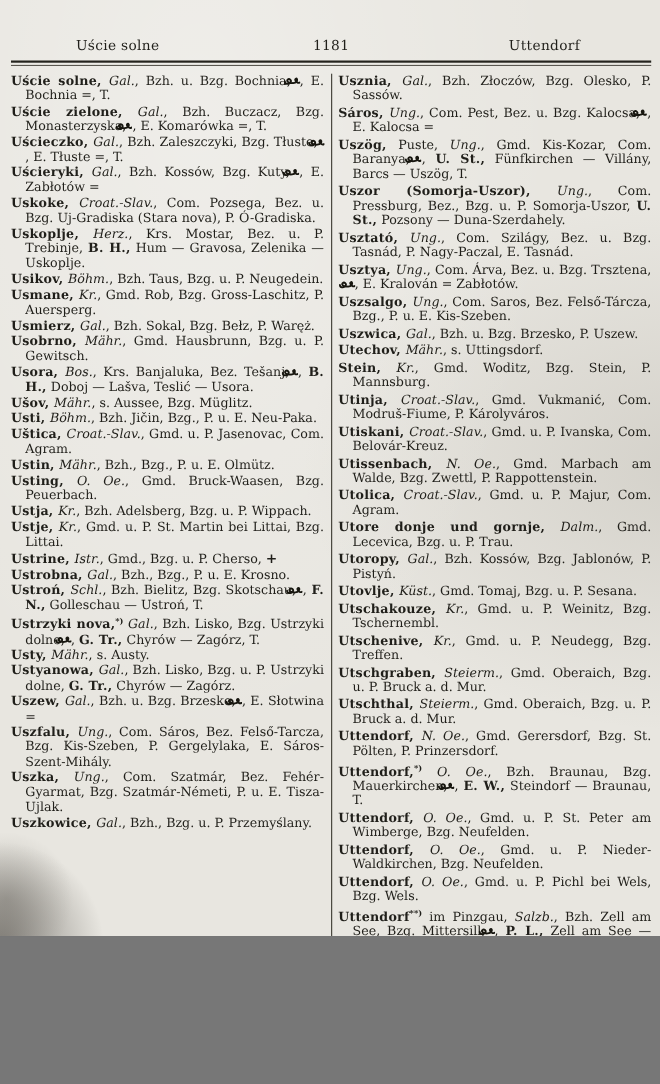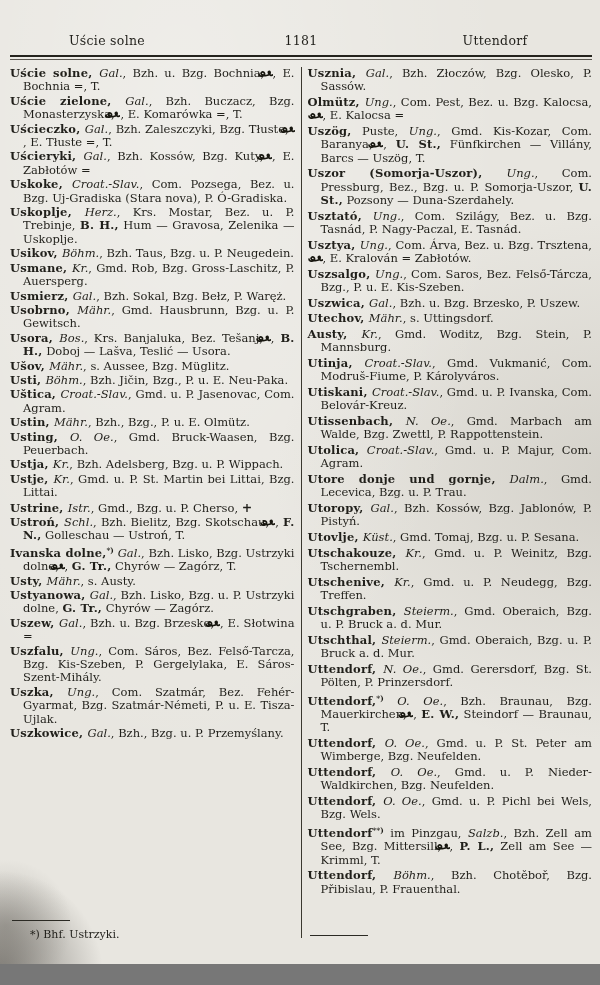--- a/index.html
+++ b/index.html
@@ -1,17 +1,17 @@
 <!DOCTYPE html>
 <html><head>
 <meta charset="utf-8">
 <style>
   html,body{margin:0;padding:0;background:#777;}
   .paper{
-    width:600px;height:964px;box-sizing:border-box;position:relative;overflow:hidden;
+    width:600px;height:851px;box-sizing:border-box;position:relative;overflow:hidden;
     background-color:#e8e6e0;
     background-image:
       radial-gradient(ellipse at 30% 12%, rgba(255,255,255,.30), transparent 55%),
       radial-gradient(circle at 0% 101%, rgba(52,48,42,.55), transparent 9%),
       radial-gradient(circle at 1% 96%, rgba(70,66,58,.25), transparent 6%),
       radial-gradient(ellipse at 105% 50%, rgba(120,114,100,.18), transparent 40%);
     font-family:"DejaVu Serif","Liberation Serif",serif;
     color:#201f1a;
   }
   .header{display:flex;padding:33px 8px 7px 10px;font-size:12.5px;letter-spacing:.3px;}
@@ -72,24 +72,25 @@
                 <path d="M2 7 C2 12 9 13 12 9 C15 5 10 1 7 4 C4 7 10 11 17 10 C23 9 25 6 24 3 C23 1 20 2 21 5 C22 8 26 11 29 9" fill="none" stroke="#17160f" stroke-width="3.4" stroke-linecap="round"></path>
               </svg></span><span class="n">, </span><span class="b">B. H.,</span><span class="n"> Doboj — Lašva, Teslić — Usora.</span></div>
           <div class="entry"><span class="b">Ušov, </span><span class="i">Mähr.</span><span class="n">, s. Aussee, Bzg. Müglitz.</span></div>
           <div class="entry"><span class="b">Usti, </span><span class="i">Böhm.</span><span class="n">, Bzh. Jičin, Bzg., P. u. E. Neu-Paka.</span></div>
           <div class="entry"><span class="b">Uštica, </span><span class="i">Croat.-Slav.</span><span class="n">, Gmd. u. P. Jasenovac, Com. Agram.</span></div>
           <div class="entry"><span class="b">Ustin, </span><span class="i">Mähr.</span><span class="n">, Bzh., Bzg., P. u. E. Olmütz.</span></div>
           <div class="entry"><span class="b">Usting, </span><span class="i">O. Oe.</span><span class="n">, Gmd. Bruck-Waasen, Bzg. Peuerbach.</span></div>
           <div class="entry"><span class="b">Ustja, </span><span class="i">Kr.</span><span class="n">, Bzh. Adelsberg, Bzg. u. P. Wippach.</span></div>
           <div class="entry"><span class="b">Ustje, </span><span class="i">Kr.</span><span class="n">, Gmd. u. P. St. Martin bei Littai, Bzg. Littai.</span></div>
           <div class="entry"><span class="b">Ustrine, </span><span class="i">Istr.</span><span class="n">, Gmd., Bzg. u. P. Cherso, </span><span class="cr">+</span></div>
+          <div class="entry"><span class="b">Ustrobna, </span><span class="i">Gal.</span><span class="n">, Bzh., Bzg., P. u. E. Krosno.</span></div>
           <div class="entry"><span class="b">Ustroń, </span><span class="i">Schl.</span><span class="n">, Bzh. Bielitz, Bzg. Skotschau, </span><span class="ph"><svg width="15" height="8" viewBox="0 0 30 14" aria-hidden="true">
                 <path d="M2 7 C2 12 9 13 12 9 C15 5 10 1 7 4 C4 7 10 11 17 10 C23 9 25 6 24 3 C23 1 20 2 21 5 C22 8 26 11 29 9" fill="none" stroke="#17160f" stroke-width="3.4" stroke-linecap="round"></path>
               </svg></span><span class="n">, </span><span class="b">F. N.,</span><span class="n"> Golleschau — Ustroń, T.</span></div>
-          <div class="entry"><span class="b">Ivanska dolne,</span><span class="sup">*)</span><span class="n"> </span><span class="i">Gal.</span><span class="n">, Bzh. Lisko, Bzg. Ustrzyki dolne, </span><span class="ph"><svg width="15" height="8" viewBox="0 0 30 14" aria-hidden="true">
+          <div class="entry"><span class="b">Ustrzyki nova,</span><span class="sup">*)</span><span class="n"> </span><span class="i">Gal.</span><span class="n">, Bzh. Lisko, Bzg. Ustrzyki dolne, </span><span class="ph"><svg width="15" height="8" viewBox="0 0 30 14" aria-hidden="true">
                 <path d="M2 7 C2 12 9 13 12 9 C15 5 10 1 7 4 C4 7 10 11 17 10 C23 9 25 6 24 3 C23 1 20 2 21 5 C22 8 26 11 29 9" fill="none" stroke="#17160f" stroke-width="3.4" stroke-linecap="round"></path>
               </svg></span><span class="n">, </span><span class="b">G. Tr.,</span><span class="n"> Chyrów — Zagórz, T.</span></div>
           <div class="entry"><span class="b">Usty, </span><span class="i">Mähr.</span><span class="n">, s. Austy.</span></div>
           <div class="entry"><span class="b">Ustyanowa, </span><span class="i">Gal.</span><span class="n">, Bzh. Lisko, Bzg. u. P. Ustrzyki dolne, </span><span class="b">G. Tr.,</span><span class="n"> Chyrów — Zagórz.</span></div>
           <div class="entry"><span class="b">Uszew, </span><span class="i">Gal.</span><span class="n">, Bzh. u. Bzg. Brzesko, </span><span class="ph"><svg width="15" height="8" viewBox="0 0 30 14" aria-hidden="true">
                 <path d="M2 7 C2 12 9 13 12 9 C15 5 10 1 7 4 C4 7 10 11 17 10 C23 9 25 6 24 3 C23 1 20 2 21 5 C22 8 26 11 29 9" fill="none" stroke="#17160f" stroke-width="3.4" stroke-linecap="round"></path>
               </svg></span><span class="n">, E. Słotwina =</span></div>
           <div class="entry"><span class="b">Uszfalu, </span><span class="i">Ung.</span><span class="n">, Com. Sáros, Bez. Felső-Tarcza, Bzg. Kis-Szeben, P. Gergelylaka, E. Sáros-Szent-Mihály.</span></div>
           <div class="entry"><span class="b">Uszka, </span><span class="i">Ung.</span><span class="n">, Com. Szatmár, Bez. Fehér-Gyarmat, Bzg. Szatmár-Németi, P. u. E. Tisza-Ujlak.</span></div>
           <div class="entry"><span class="b">Uszkowice, </span><span class="i">Gal.</span><span class="n">, Bzh., Bzg. u. P. Przemyślany.</span></div>
@@ -100,35 +101,35 @@
             <div class="footnote">*) Bhf. Ustrzyki.</div>
           </div>
       </div>
     </div>
 
     <div class="col-divider"></div>
 
     <div class="col col-right">
       <div class="entries" id="entries-right">
           <div class="entry"><span class="b">Usznia, </span><span class="i">Gal.</span><span class="n">, Bzh. Złoczów, Bzg. Olesko, P. Sassów.</span></div>
-          <div class="entry"><span class="b">Olmütz, </span><span class="i">Ung.</span><span class="n">, Com. Pest, Bez. u. Bzg. Kalocsa, </span><span class="ph"><svg width="15" height="8" viewBox="0 0 30 14" aria-hidden="true">
+          <div class="entry"><span class="b">Sáros, </span><span class="i">Ung.</span><span class="n">, Com. Pest, Bez. u. Bzg. Kalocsa, </span><span class="ph"><svg width="15" height="8" viewBox="0 0 30 14" aria-hidden="true">
                 <path d="M2 7 C2 12 9 13 12 9 C15 5 10 1 7 4 C4 7 10 11 17 10 C23 9 25 6 24 3 C23 1 20 2 21 5 C22 8 26 11 29 9" fill="none" stroke="#17160f" stroke-width="3.4" stroke-linecap="round"></path>
               </svg></span><span class="n">, E. Kalocsa =</span></div>
           <div class="entry"><span class="b">Uszög,</span><span class="n"> Puste, </span><span class="i">Ung.</span><span class="n">, Gmd. Kis-Kozar, Com. Baranya, </span><span class="ph"><svg width="15" height="8" viewBox="0 0 30 14" aria-hidden="true">
                 <path d="M2 7 C2 12 9 13 12 9 C15 5 10 1 7 4 C4 7 10 11 17 10 C23 9 25 6 24 3 C23 1 20 2 21 5 C22 8 26 11 29 9" fill="none" stroke="#17160f" stroke-width="3.4" stroke-linecap="round"></path>
               </svg></span><span class="n">, </span><span class="b">U. St.,</span><span class="n"> Fünfkirchen — Villány, Barcs — Uszög, T.</span></div>
           <div class="entry"><span class="b">Uszor (Somorja-Uszor), </span><span class="i">Ung.</span><span class="n">, Com. Pressburg, Bez., Bzg. u. P. Somorja-Uszor, </span><span class="b">U. St.,</span><span class="n"> Pozsony — Duna-Szerdahely.</span></div>
           <div class="entry"><span class="b">Usztató, </span><span class="i">Ung.</span><span class="n">, Com. Szilágy, Bez. u. Bzg. Tasnád, P. Nagy-Paczal, E. Tasnád.</span></div>
           <div class="entry"><span class="b">Usztya, </span><span class="i">Ung.</span><span class="n">, Com. Árva, Bez. u. Bzg. Trsztena, </span><span class="ph"><svg width="15" height="8" viewBox="0 0 30 14" aria-hidden="true">
                 <path d="M2 7 C2 12 9 13 12 9 C15 5 10 1 7 4 C4 7 10 11 17 10 C23 9 25 6 24 3 C23 1 20 2 21 5 C22 8 26 11 29 9" fill="none" stroke="#17160f" stroke-width="3.4" stroke-linecap="round"></path>
               </svg></span><span class="n">, E. Kralován = Zabłotów.</span></div>
           <div class="entry"><span class="b">Uszsalgo, </span><span class="i">Ung.</span><span class="n">, Com. Saros, Bez. Felső-Tárcza, Bzg., P. u. E. Kis-Szeben.</span></div>
           <div class="entry"><span class="b">Uszwica, </span><span class="i">Gal.</span><span class="n">, Bzh. u. Bzg. Brzesko, P. Uszew.</span></div>
           <div class="entry"><span class="b">Utechov, </span><span class="i">Mähr.</span><span class="n">, s. Uttingsdorf.</span></div>
-          <div class="entry"><span class="b">Austy, </span><span class="i">Kr.</span><span class="n">, Gmd. Woditz, Bzg. Stein, P. Mannsburg.</span></div>
+          <div class="entry"><span class="b">Stein, </span><span class="i">Kr.</span><span class="n">, Gmd. Woditz, Bzg. Stein, P. Mannsburg.</span></div>
           <div class="entry"><span class="b">Utinja, </span><span class="i">Croat.-Slav.</span><span class="n">, Gmd. Vukmanić, Com. Modruš-Fiume, P. Károlyváros.</span></div>
           <div class="entry"><span class="b">Utiskani, </span><span class="i">Croat.-Slav.</span><span class="n">, Gmd. u. P. Ivanska, Com. Belovár-Kreuz.</span></div>
           <div class="entry"><span class="b">Utissenbach, </span><span class="i">N. Oe.</span><span class="n">, Gmd. Marbach am Walde, Bzg. Zwettl, P. Rappottenstein.</span></div>
           <div class="entry"><span class="b">Utolica, </span><span class="i">Croat.-Slav.</span><span class="n">, Gmd. u. P. Majur, Com. Agram.</span></div>
           <div class="entry"><span class="b">Utore donje und gornje, </span><span class="i">Dalm.</span><span class="n">, Gmd. Lecevica, Bzg. u. P. Trau.</span></div>
           <div class="entry"><span class="b">Utoropy, </span><span class="i">Gal.</span><span class="n">, Bzh. Kossów, Bzg. Jablonów, P. Pistyń.</span></div>
           <div class="entry"><span class="b">Utovlje, </span><span class="i">Küst.</span><span class="n">, Gmd. Tomaj, Bzg. u. P. Sesana.</span></div>
           <div class="entry"><span class="b">Utschakouze, </span><span class="i">Kr.</span><span class="n">, Gmd. u. P. Weinitz, Bzg. Tschernembl.</span></div>
           <div class="entry"><span class="b">Utschenive, </span><span class="i">Kr.</span><span class="n">, Gmd. u. P. Neudegg, Bzg. Treffen.</span></div>
           <div class="entry"><span class="b">Utschgraben, </span><span class="i">Steierm.</span><span class="n">, Gmd. Oberaich, Bzg. u. P. Bruck a. d. Mur.</span></div>

